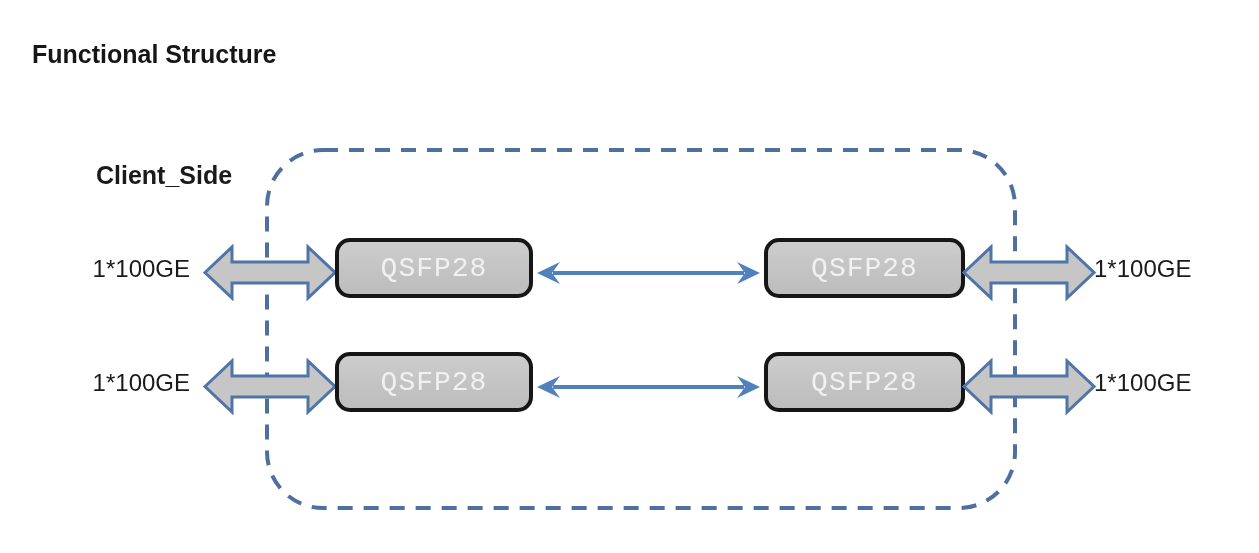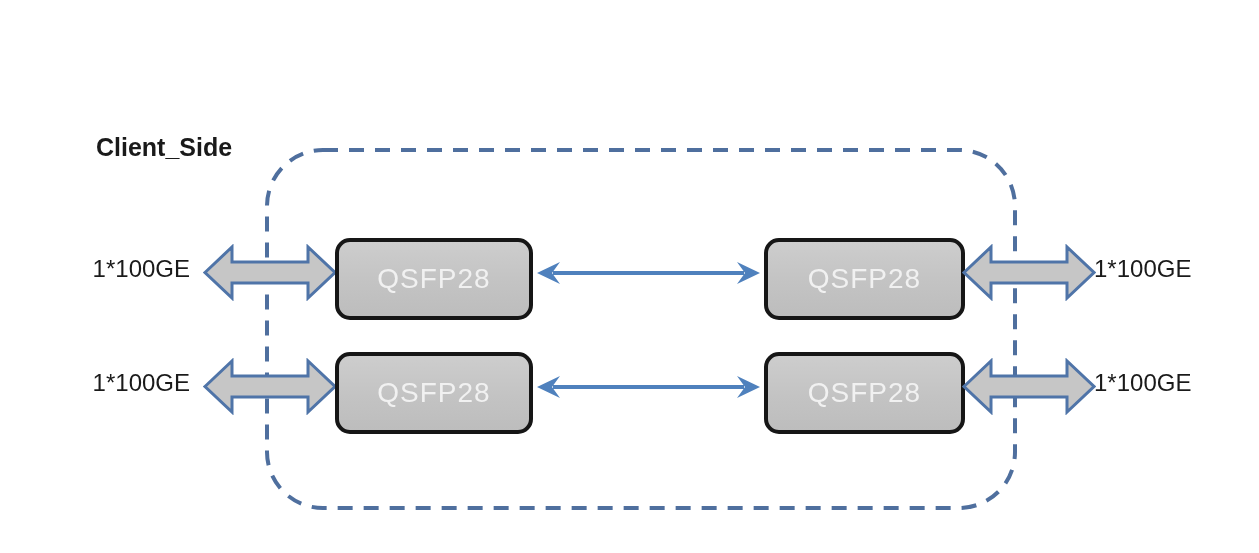--- a/index.html
+++ b/index.html
@@ -24,21 +24,21 @@
     color: #161616;
     letter-spacing: 0px;
   }
   .side-label {
     position: absolute;
     top: 133px;
     font-size: 25px;
     font-weight: bold;
     color: #1a1a1a;
   }
-  .side-label.client { left: 96px; }
+  .side-label.client { left: 96px; margin-top: 28px; }
   .side-label.line  { left: 1006px; }
 
   .boundary {
     position: absolute;
     left: 263px;
     top: 146px;
     width: 756px;
     height: 366px;
     z-index: 1;
   }
@@ -77,48 +77,50 @@
     width: 134px;
     height: 57px;
   }
   .big-arrow.client-side { left: 203px; }
   .big-arrow.line-side  { left: 962px; }
 
   .module-box {
     position: absolute;
     top: 0;
     width: 198px;
-    height: 82px;
+    height: 60px;
     box-sizing: border-box;
     background: linear-gradient(180deg, #cdcdcd 0%, #c3c3c3 55%, #bdbdbd 100%);
     border: 4px solid #161616;
     border-radius: 15px;
     display: flex;
     align-items: center;
     justify-content: center;
     font-size: 28px;
     color: #f1f1f1;
     letter-spacing: 1px;
+    font-family: Liberation Mono, monospace;
   }
   .module-box.client { left: 335px; }
   .module-box.line   { left: 764px; width: 201px; }
 
   .connector {
     position: absolute;
     left: 533px;
     top: 20px;
     width: 231px;
     height: 30px;
   }
 </style>
 </head>
 <body>
 
 <div class="canvas">
 
+  <div class="title">Functional Structure</div>
 
   <div class="side-label client">Client_Side</div>
 
   <svg class="boundary" viewBox="0 0 756 366">
     <rect x="4" y="4" width="748" height="358" rx="56" ry="56" fill="none" stroke="#4f6f9e" stroke-width="4" stroke-dasharray="15 11"></rect>
   </svg>
 
   <div class="row r0">
     <div class="port-label left">1*100GE</div>
 

